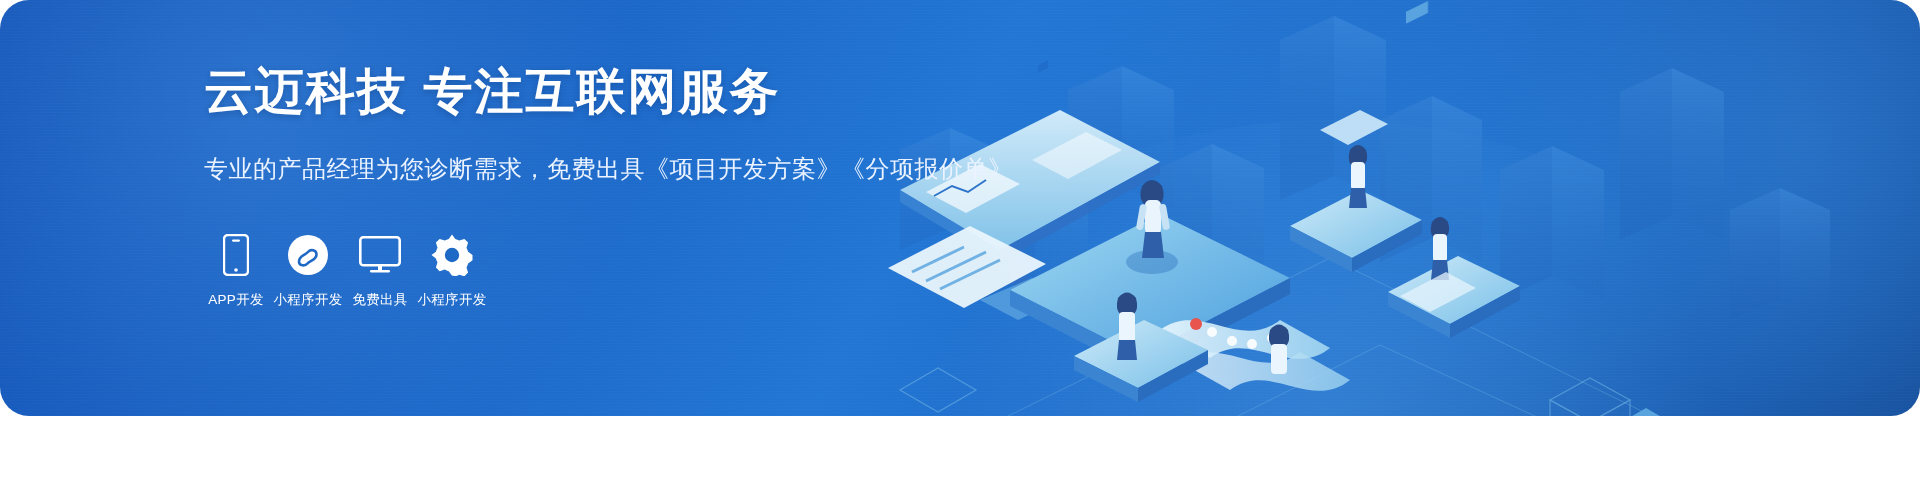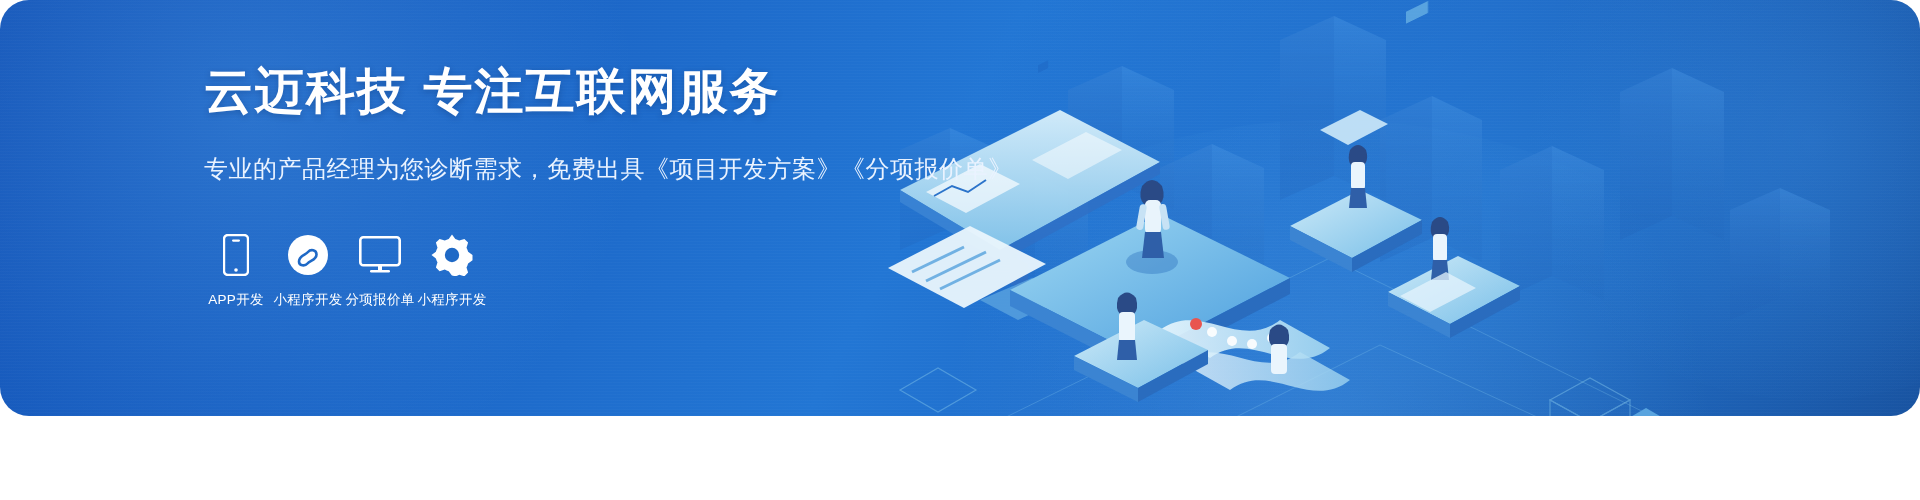--- a/index.html
+++ b/index.html
@@ -310,21 +310,21 @@
 
 
     <div class="service">
       <span class="glyph">
         <svg width="42" height="38" viewBox="0 0 42 38">
           <rect x="1.3" y="1.3" width="39.4" height="28" rx="3" fill="none" stroke="#ffffff" stroke-width="2.6"></rect>
           <rect x="19" y="29" width="4" height="5" fill="#ffffff"></rect>
           <rect x="11" y="34" width="20" height="2.6" rx="1.3" fill="#ffffff"></rect>
         </svg>
       </span>
-      <span class="label">分项报价单</span>
+      <span class="label">免费出具</span>
     </div>
 
     <div class="service">
       <span class="glyph">
         <svg width="42" height="42" viewBox="0 0 42 42">
           <path d="M21 0.5 l3.3 4.4 a16.6 16.6 0 0 1 3.9 1.6 l5.2 -1.6 l3.7 3.7 l-1.6 5.2 a16.6 16.6 0 0 1 1.6 3.9 l4.4 3.3 v5.2 l-4.4 3.3 a16.6 16.6 0 0 1 -1.6 3.9 l1.6 5.2 l-3.7 3.7 l-5.2 -1.6 a16.6 16.6 0 0 1 -3.9 1.6 L21 41.5 h-0.1 l-3.2 -4.3 a16.6 16.6 0 0 1 -3.9 -1.6 l-5.2 1.6 l-3.7 -3.7 l1.6 -5.2 a16.6 16.6 0 0 1 -1.6 -3.9 L0.5 21 v-0.1 l4.4 -3.2 a16.6 16.6 0 0 1 1.6 -3.9 L4.9 8.6 l3.7 -3.7 l5.2 1.6 a16.6 16.6 0 0 1 3.9 -1.6 z" fill="#ffffff"></path>
           <circle cx="21" cy="21" r="7.2" fill="#1f69c6"></circle>
         </svg>
       </span>
       <span class="label">小程序开发</span>

